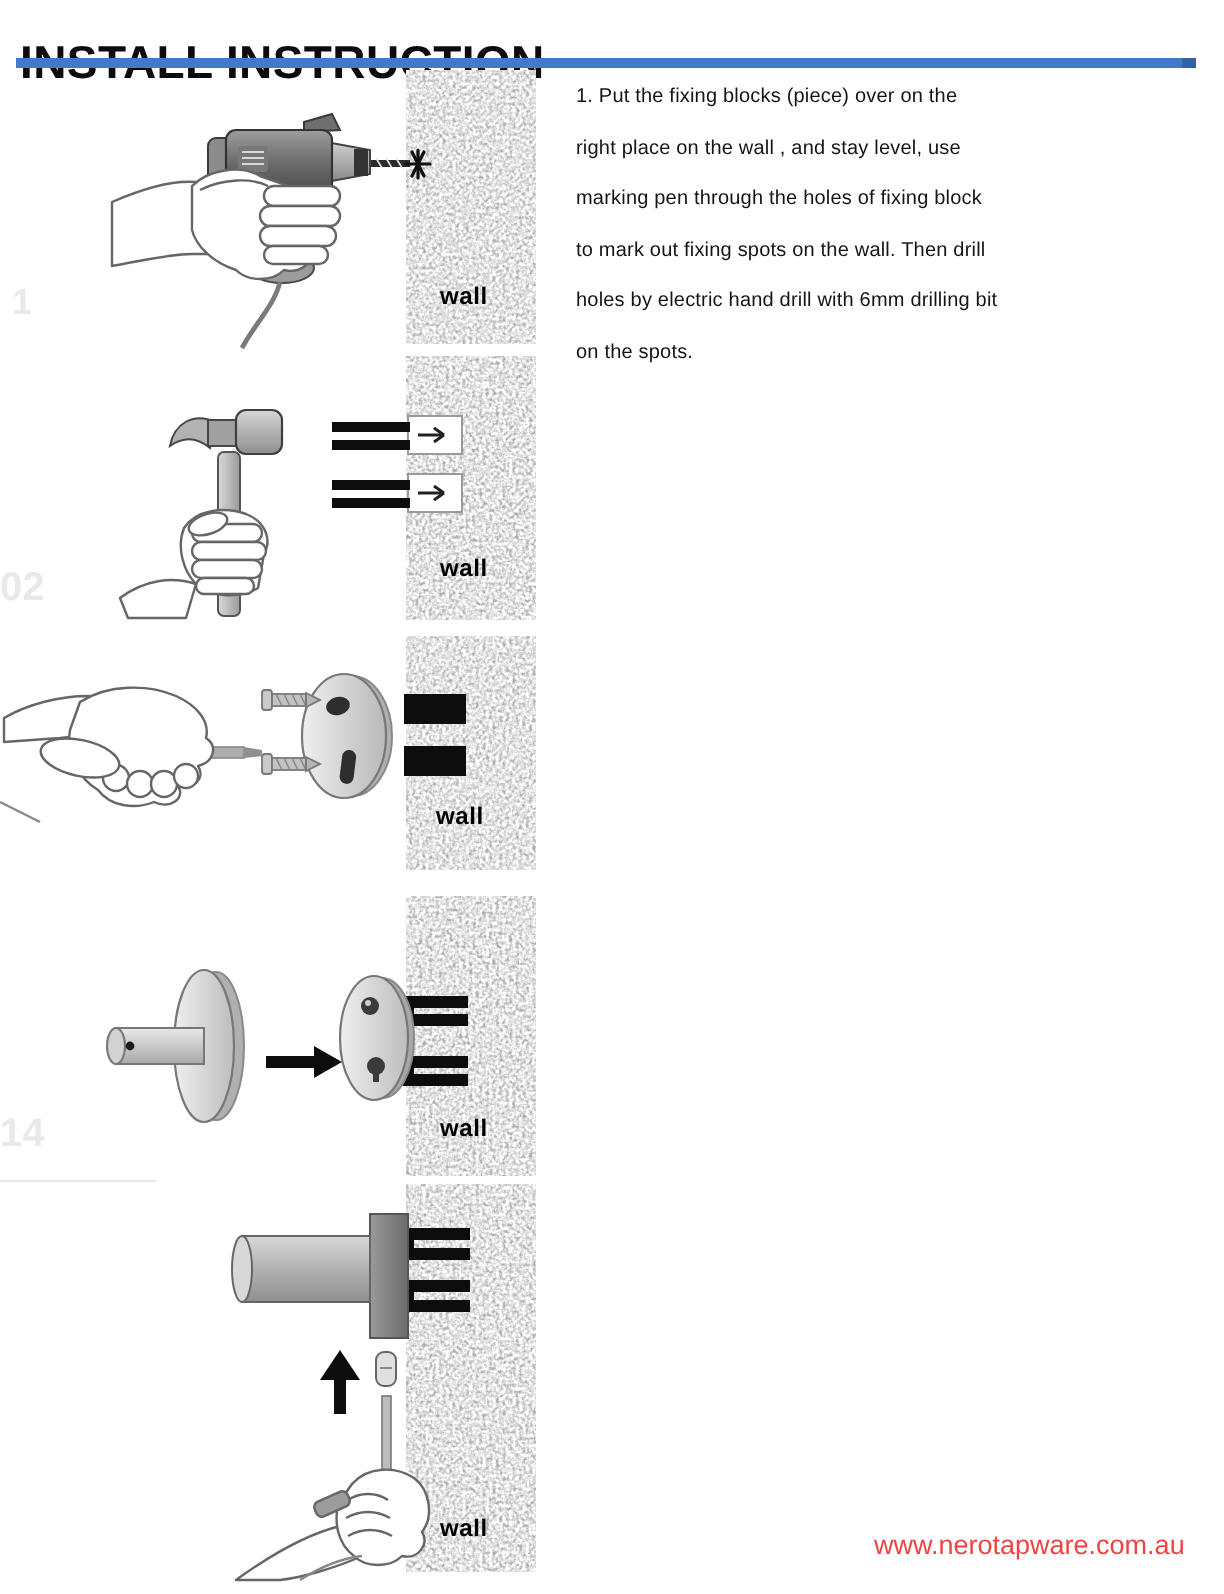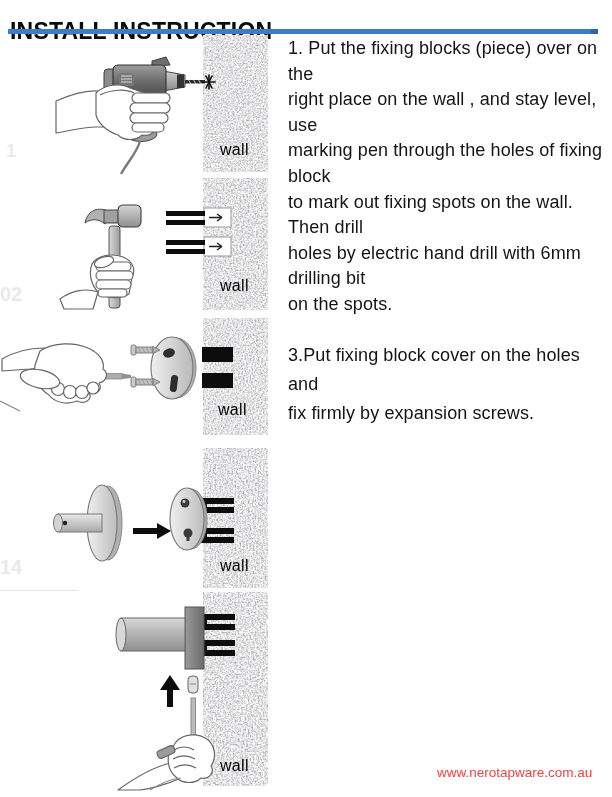--- a/index.html
+++ b/index.html
@@ -11,30 +11,30 @@
     position:absolute;left:10px;top:3px;font-size:23px;font-weight:bold;
     letter-spacing:0.2px;color:#0b0b0b;white-space:nowrap;
   }
   .rule{
     position:absolute;left:8px;top:29px;width:590px;height:5px;
     background:linear-gradient(90deg,#3d7cc9 0,#3d7cc9 583px,#2f62a8 583px,#2f62a8 100%);
   }
   .illus{position:absolute;left:0;}
   .i1{top:35px;}  .i2{top:178px;} .i3{top:315px;} .i4{top:443px;} .i5{top:592px;}
   .step-text{
-    position:absolute;left:288px;width:322px;font-size:18px;color:#141414;
+    position:absolute;left:288px;width:322px;font-size:10px;color:#141414;
     white-space:pre-line;letter-spacing:0.1px;
   }
   .s1{top:36px;line-height:25.6px;}
   .s2{top:229px;line-height:29px;}
   .s3{top:341px;line-height:29px;}
   .s4{top:497px;line-height:30px;}
   .s5{top:631px;line-height:31px;}
   .wall-label{
-    position:absolute;font-weight:normal;font-size:16px;color:#000;letter-spacing:0.3px;
+    position:absolute;font-weight:bold;font-size:12px;color:#000;letter-spacing:0.3px;
   }
   .w1{left:220px;top:141px;} .w2{left:220px;top:277px;} .w3{left:218px;top:401px;}
   .w4{left:220px;top:557px;} .w5{left:220px;top:757px;}
   .wm{position:absolute;color:#e9e9e9;font-weight:bold;}
   .wm1{left:6px;top:141px;font-size:18px;}
   .wm2{left:0px;top:283px;font-size:20px;}
   .wm3{left:0px;top:556px;font-size:20px;}
   .wm-line{position:absolute;left:0;top:590px;width:78px;height:1px;background:#e7e7e7;}
   .footer{
     position:absolute;left:437px;top:765px;font-size:13.5px;color:#ef4444;white-space:nowrap;
@@ -308,22 +308,20 @@
   <span class="wall-label w3">wall</span>
   <span class="wall-label w4">wall</span>
   <span class="wall-label w5">wall</span>
 
   <div class="step-text s1">1. Put the fixing blocks (piece) over on the
 right place on the wall , and stay level, use
 marking pen through the holes of fixing block
 to mark out fixing spots on the wall. Then drill
 holes by electric hand drill with 6mm drilling bit
 on the spots.</div>
-  <div class="step-text s3">3.Put fixing block cover on the holes and
-fix firmly by expansion screws.</div>
 
   <span class="wm wm1">1</span>
   <span class="wm wm2">02</span>
   <span class="wm wm3">14</span>
   <div class="wm-line"></div>
 
   <span class="footer">www.nerotapware.com.au</span>
 </div>
 
 </body></html>

